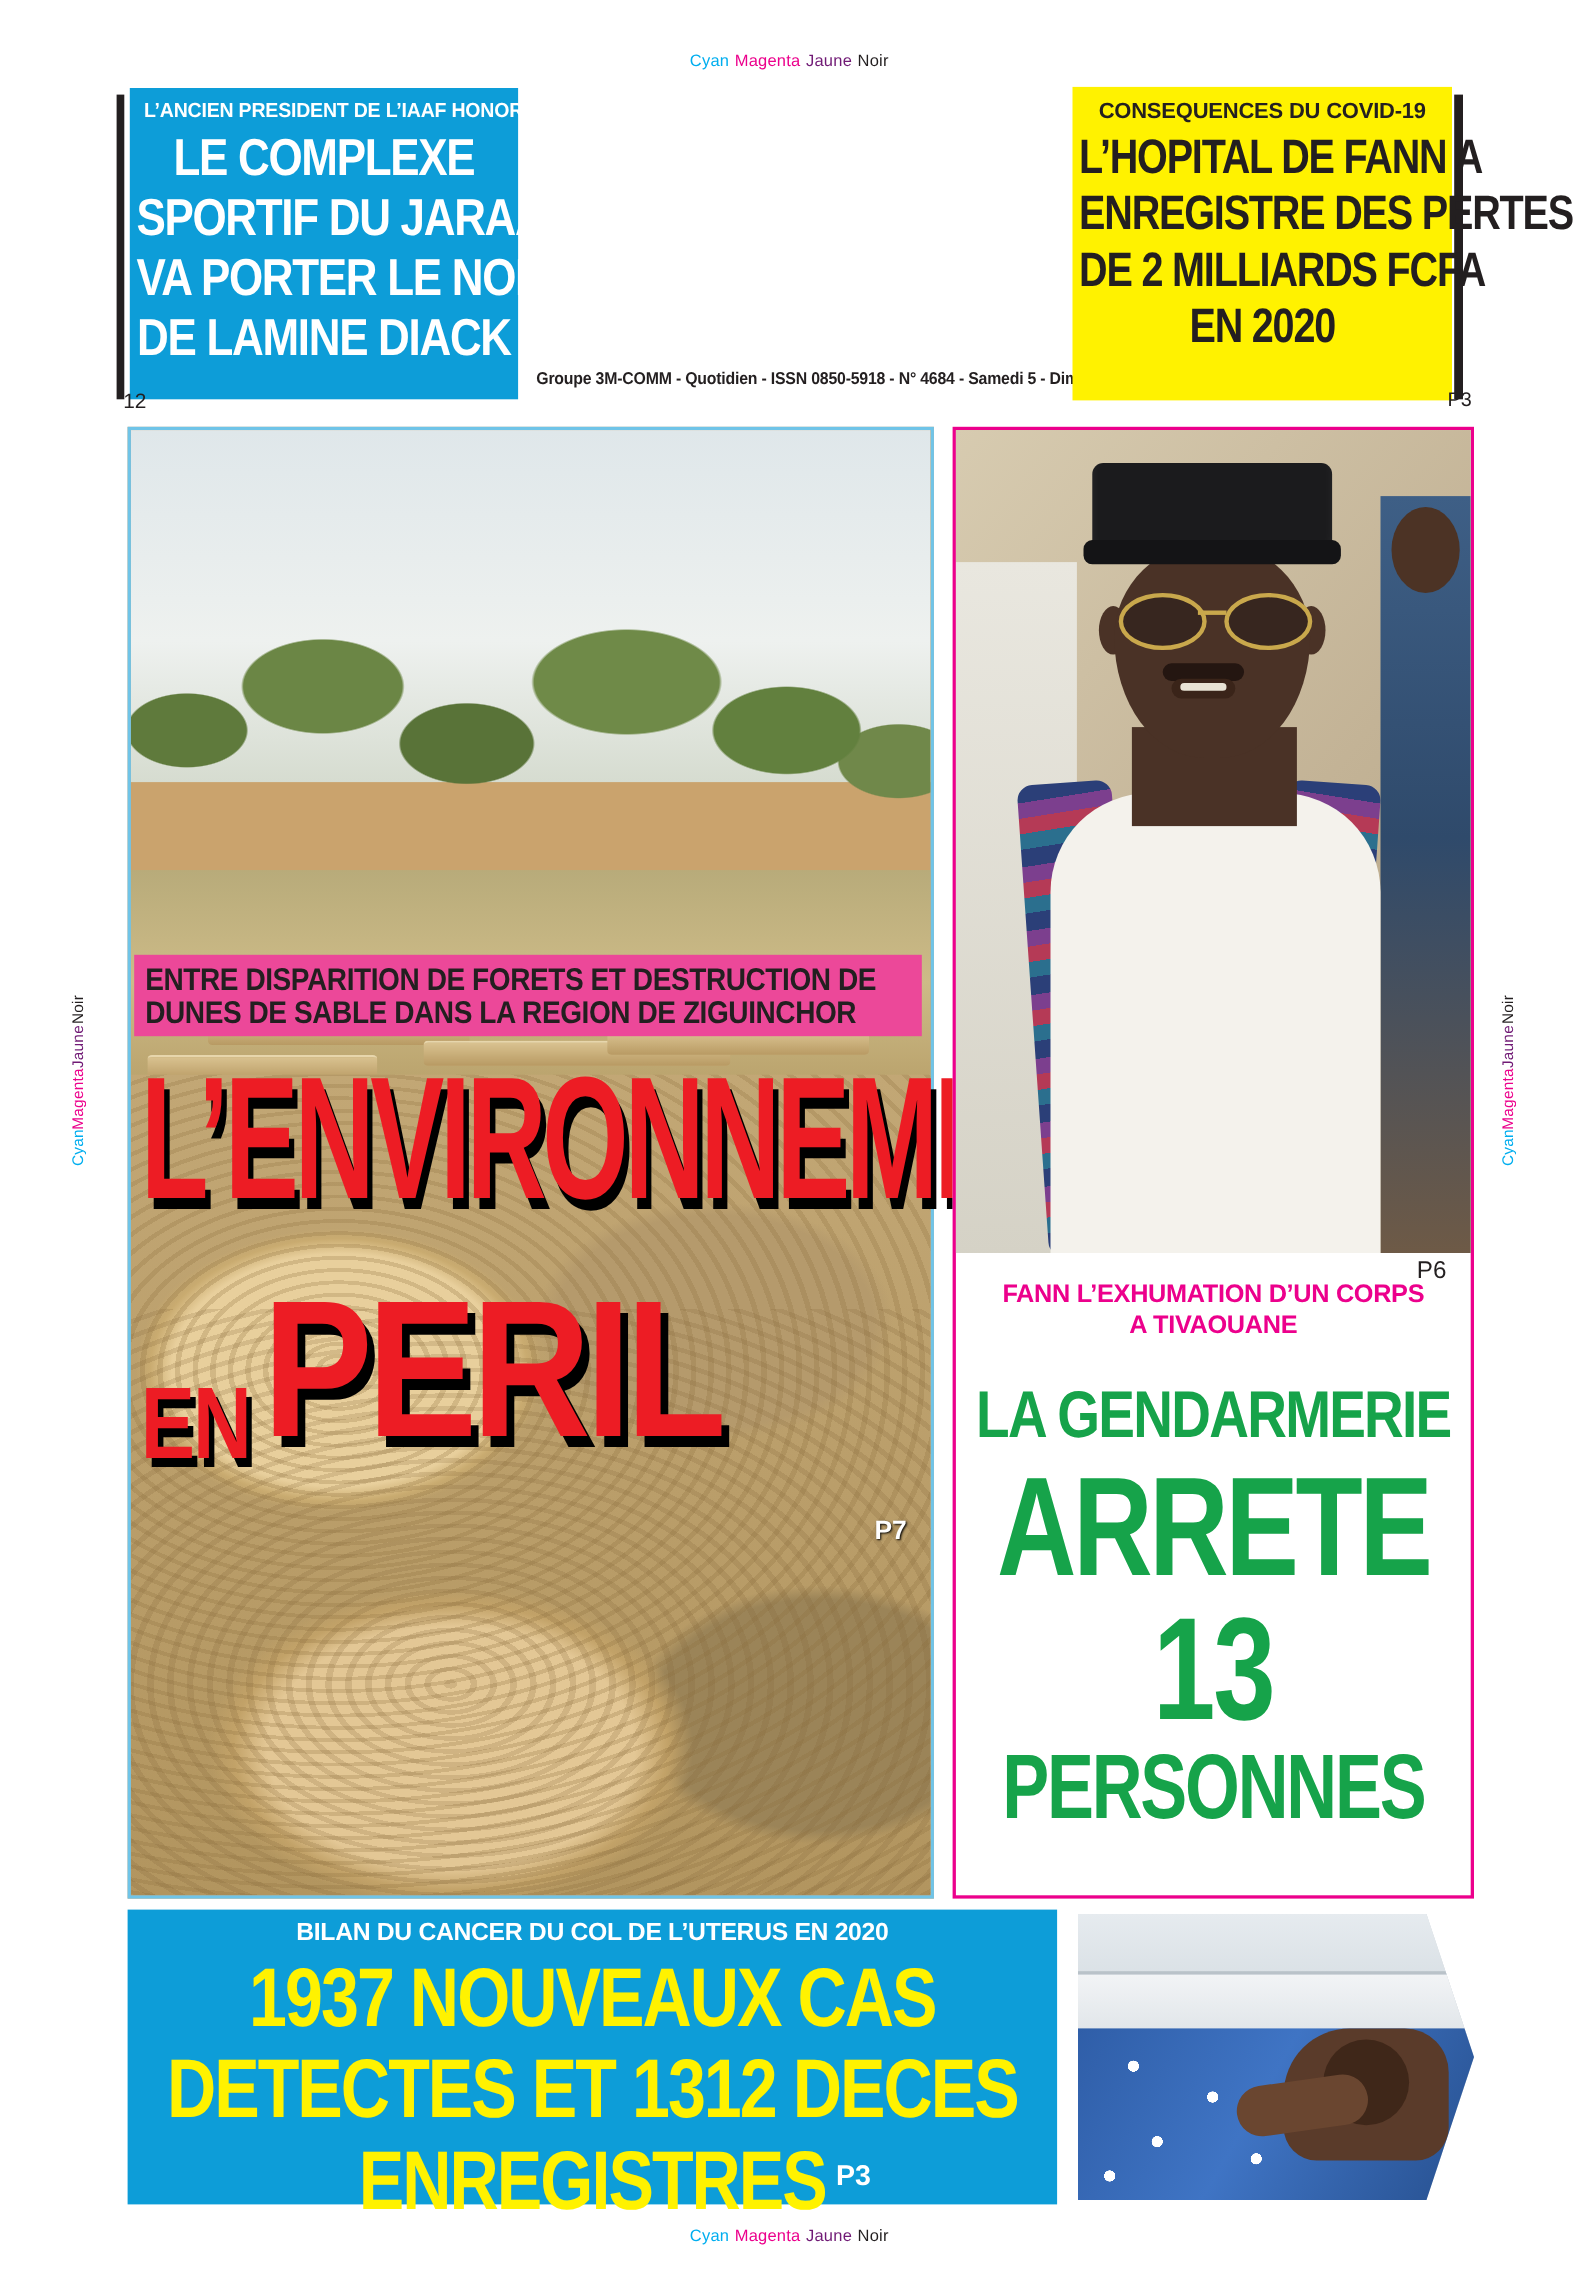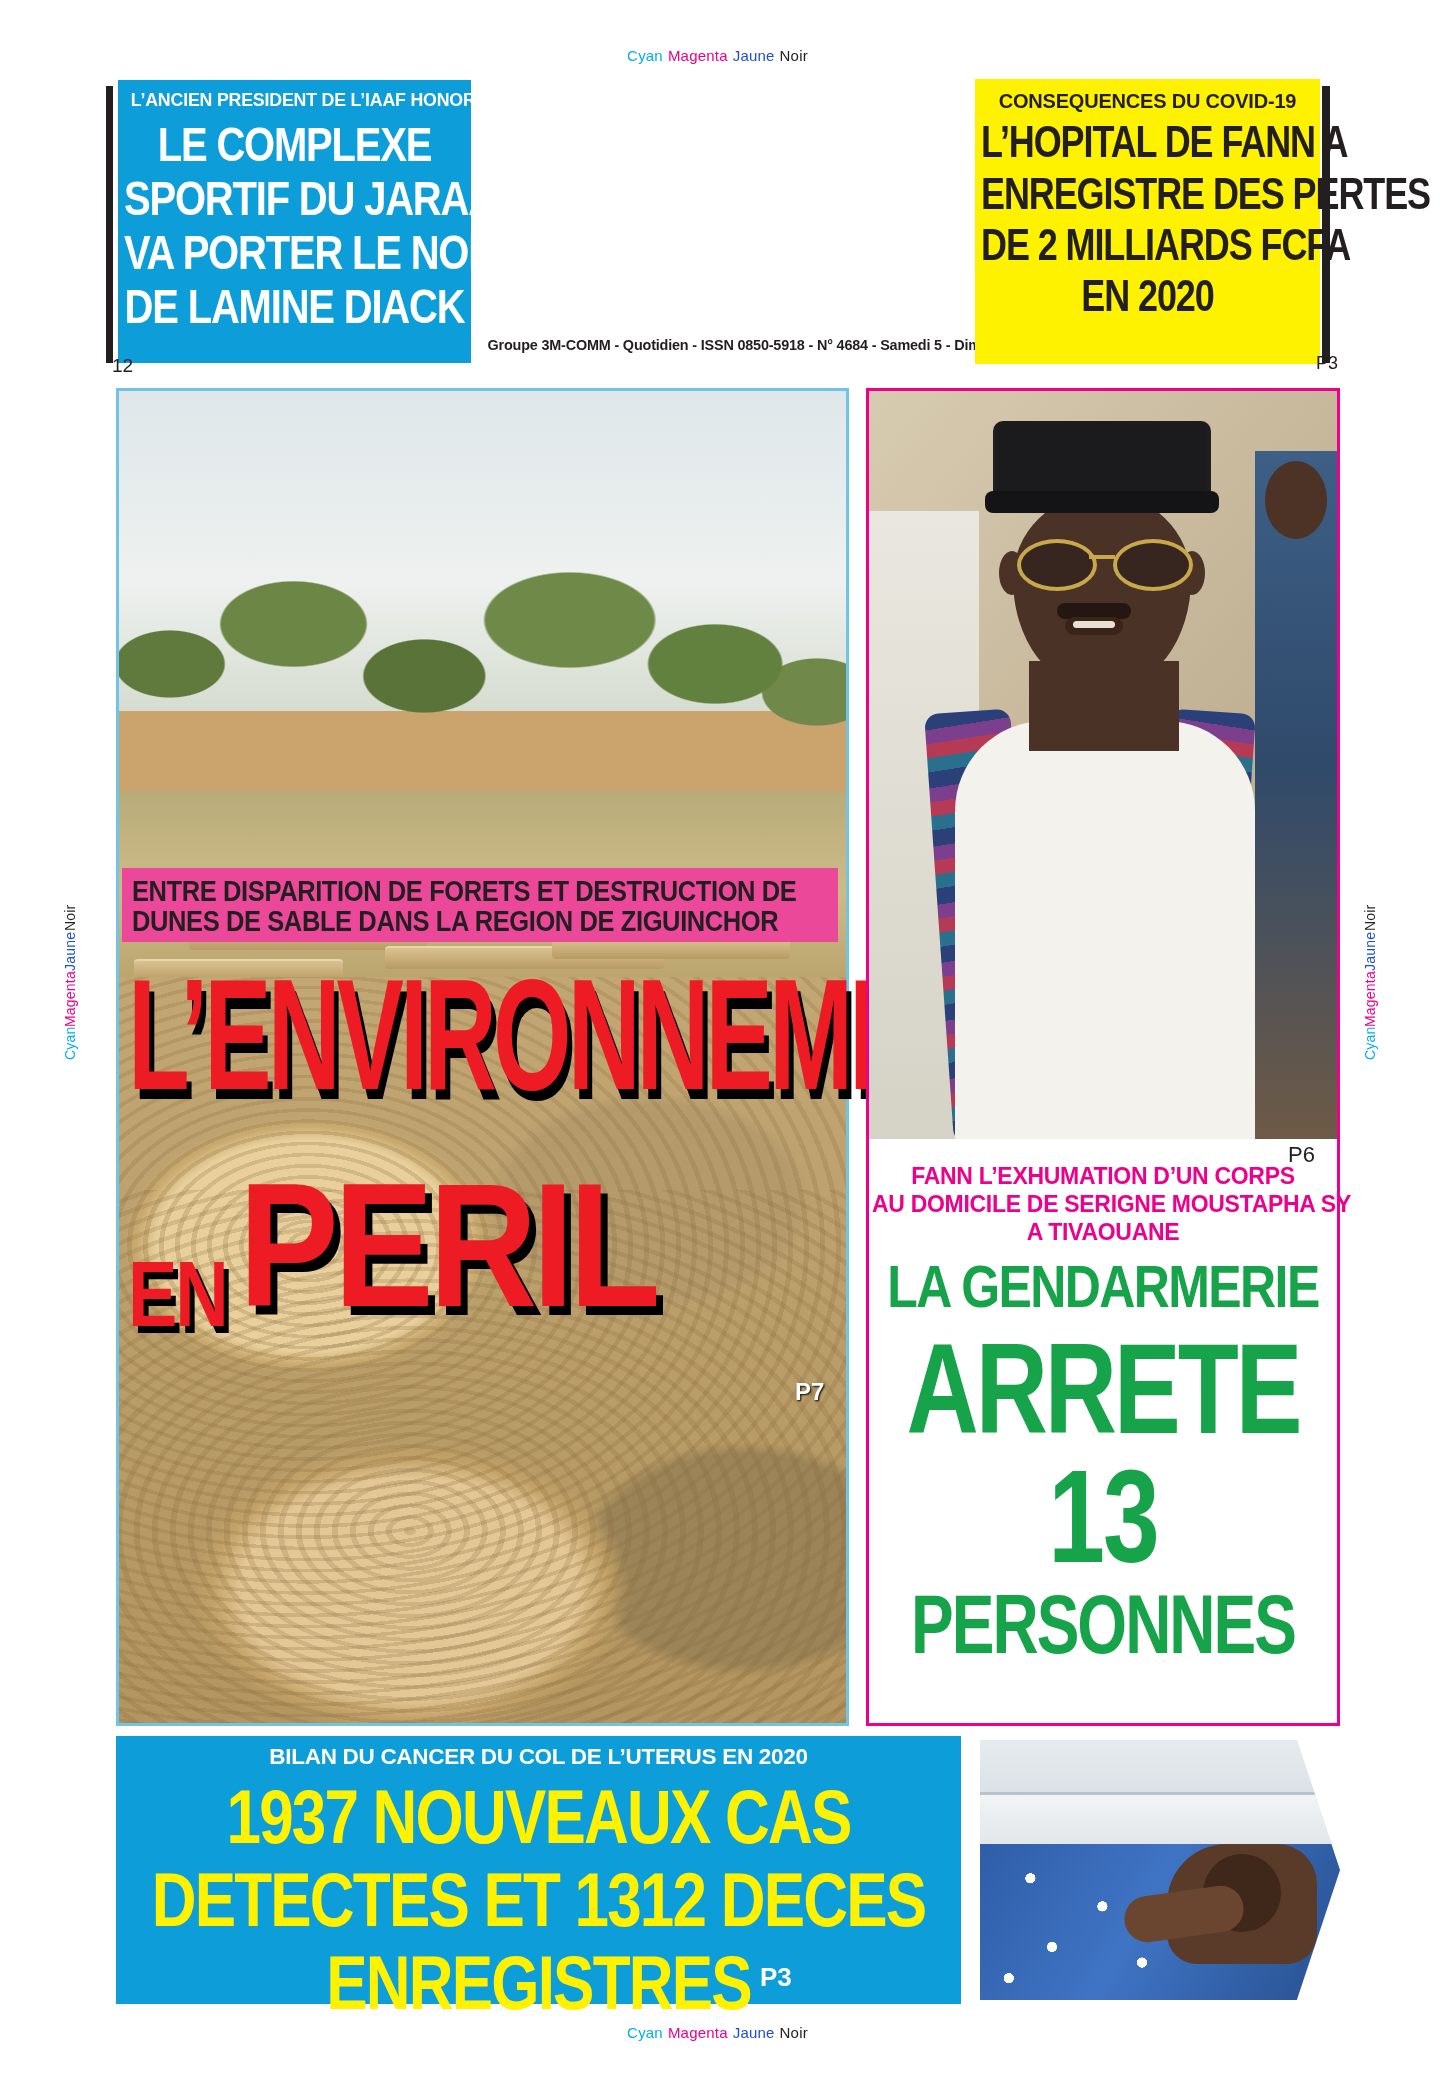--- a/index.html
+++ b/index.html
@@ -6,21 +6,21 @@
   body{
     font-family:"Liberation Sans", sans-serif;
     width:1440px;height:2081px;position:relative;overflow:hidden;
     -webkit-font-smoothing:antialiased;
   }
   .page{position:absolute;inset:0;background:#fff;}
 
   
   .regbar{position:absolute;font-size:15px;font-weight:400;letter-spacing:.2px;white-space:nowrap;}
   .regbar span{margin-right:5px;}
-  .c-cyan{color:#00aeef;} .c-mag{color:#ec008c;} .c-yel{color:#1d4ed8;} .c-blk{color:#231f20;}
+  .c-cyan{color:#00aeef;} .c-mag{color:#ec008c;} .c-yel{color:#701a75;} .c-blk{color:#231f20;}
   #reg-top{top:47px;left:0;width:1440px;text-align:center;}
   #reg-bottom{top:2024px;left:0;width:1440px;text-align:center;}
   .regvert{position:absolute;writing-mode:vertical-rl;transform:rotate(180deg);
            font-size:14px;white-space:nowrap;letter-spacing:.2px;}
   #reg-left{left:62px;top:905px;}
   #reg-right{left:1362px;top:905px;}
 
   
   .mast-wrap{position:absolute;left:490px;top:62px;width:460px;height:300px;}
   .logo{position:absolute;left:0;top:0;width:460px;height:240px;}
@@ -301,21 +301,20 @@
         </div>
         <div class="rc-stache"></div>
         <div class="rc-mouth"></div>
       </div>
     </div>
   </div>
 
   <div class="pg-p6">P6</div>
   <div class="rc-kicker">
     <div>FANN L’EXHUMATION D’UN CORPS</div>
-    <div>AU DOMICILE DE SERIGNE MOUSTAPHA SY</div>
     <div>A TIVAOUANE</div>
   </div>
   <div class="rc-green">
     <div class="g1">LA GENDARMERIE</div>
     <div class="g2">ARRETE</div>
     <div class="g3">13</div>
     <div class="g4">PERSONNES</div>
   </div>
 
   <div class="bottom-banner">

